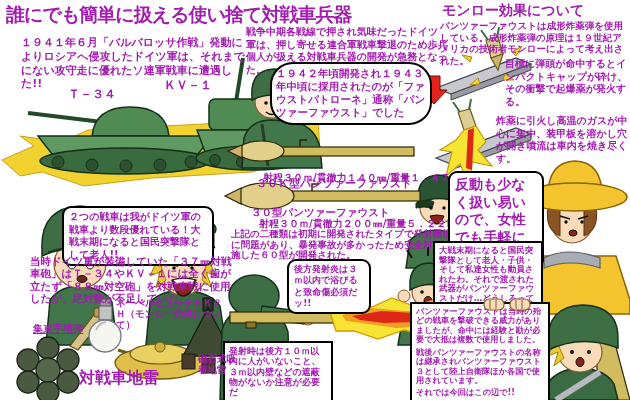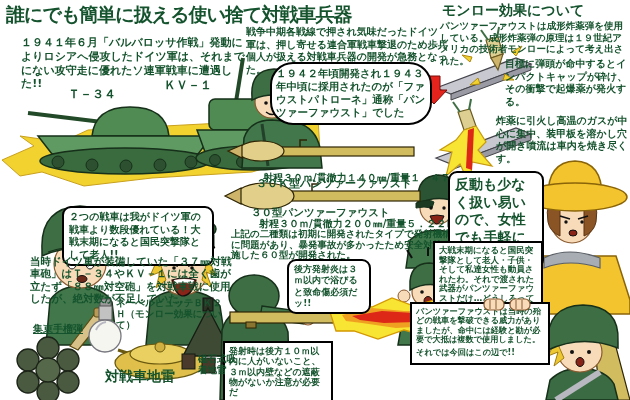--- a/index.html
+++ b/index.html
@@ -1,17 +1,17 @@
 <!DOCTYPE html>
 <html><head>
 <meta charset="utf-8">
 <style>
   html,body{margin:0;padding:0;background:#e8e8e8;}
   .stage{position:relative;width:630px;height:400px;background:#ffffff;overflow:hidden;
-         font-family:"DejaVu Sans",sans-serif;color:#14532d;font-weight:bold;}
+         font-family:"DejaVu Sans",sans-serif;color:#a21caf;font-weight:bold;}
   .art{position:absolute;left:0;top:0;z-index:1;}
   .t{position:absolute;z-index:2;line-height:1.25;word-break:break-all;overflow-wrap:anywhere;}
   .box{background:#fff;border:2px solid #000;padding:3px 4px;}
   .bubble{background:#fff;border:2px solid #000;border-radius:9px;padding:3px 5px;}
   .title{font-size:19px;font-weight:bold;letter-spacing:-1px;white-space:nowrap;}
   .h2{font-size:14px;white-space:nowrap;}
   .lbl{white-space:nowrap;}
   .sign div{margin:0 0 3px 0;}
   .overlay{position:absolute;z-index:3;}
 </style>
@@ -283,22 +283,23 @@
   <div class="t bubble" style="left:287px;top:259px;width:70px;font-size:9px;">後方発射炎は３ｍ以内で浴びると致命傷必須だッ!!</div>
 
   <div class="t bubble" style="left:448px;top:171px;width:82px;font-size:14px;">反動も少なく扱い易いので、女性でも手軽に扱えました</div>
 
   <div class="t box" style="left:433px;top:241px;width:98px;font-size:8.5px;line-height:1.12;">大戦末期になると国民突撃隊として老人・子供・そして私達女性も動員されたわ。それで渡された武器がパンツァーファウストだけ…どうしろって言うの!?</div>
 
   <div class="t box" style="left:223px;top:341px;width:98px;font-size:9px;line-height:1.15;">発射時は後方１０ｍ以内に人がいないこと、３ｍ以内壁などの遮蔽物がないか注意が必要だ</div>
 
   <div class="t box sign" style="left:410px;top:302px;width:128px;font-size:8.2px;line-height:1.15;">
     <div>パンツァーファウストは当時の殆どの戦車を撃破できる威力がありましたが、命中には経験と勘が必要で大抵は複数で使用しました。</div>
+    <div>戦後パンツァーファウストの名称は継承されパンツァーファウスト３として陸上自衛隊ほか各国で使用されています。</div>
     <div>それでは今回はこの辺で!!</div>
   </div>
 
   <div class="t lbl" style="left:33px;top:323px;font-size:10px;text-decoration:underline;">集束手榴弾</div>
   <div class="t" style="left:116px;top:297px;width:110px;font-size:9.5px;line-height:1.18;">ネーベルビュッテＢＫ２Ｈ（モンロー効果について）</div>
-  <div class="t lbl" style="left:79px;top:368px;font-size:14px;padding-left:26px;">対戦車地雷</div>
+  <div class="t lbl" style="left:79px;top:368px;font-size:16px;">対戦車地雷</div>
   <div class="t" style="left:198px;top:354px;width:44px;font-size:9.5px;line-height:1.15;">磁石式吸着地雷</div>
 
 
 </div>
 
 </body></html>

